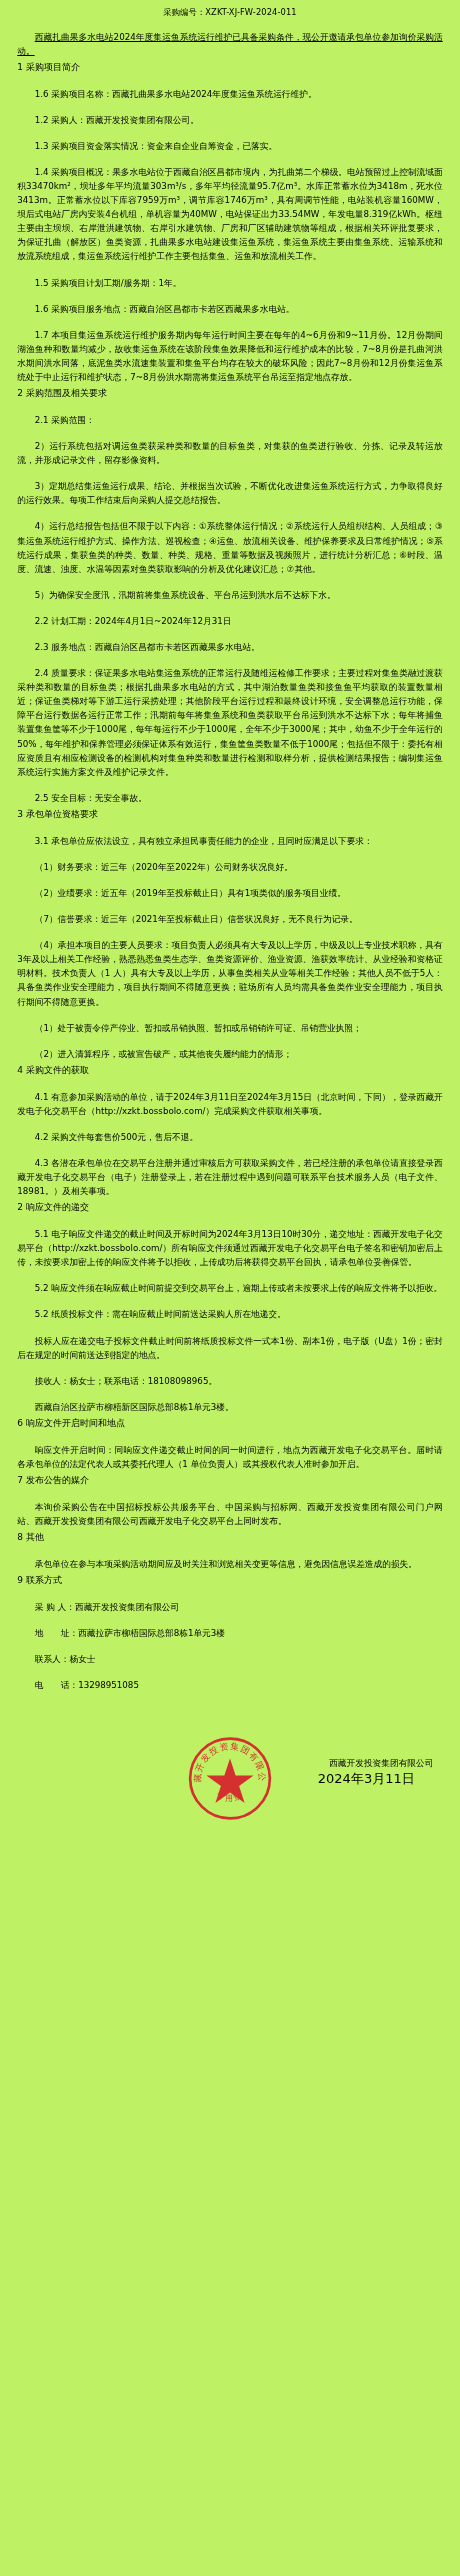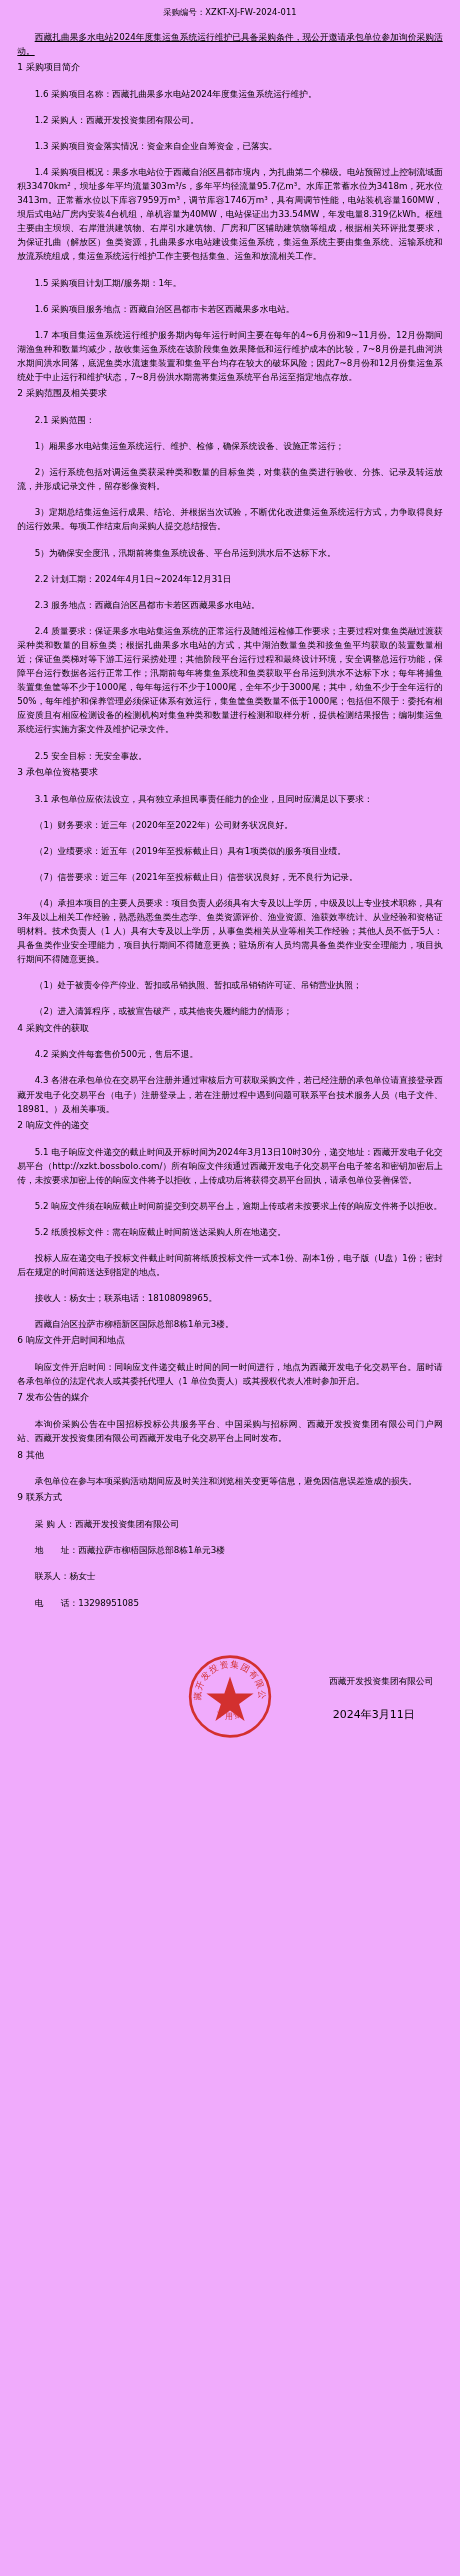--- a/index.html
+++ b/index.html
@@ -10,21 +10,21 @@
   body {
     font-family: "DejaVu Sans", "Liberation Sans", sans-serif;
     color: #000000;
   }
   .page {
     position: relative;
     width: 460px;
     min-height: 2576px;
     box-sizing: border-box;
     padding: 5.3px 17.3px 20px 17.3px;
-    background: #f0abfc;
+    background: #bef264;
   }
   .doc-number {
     text-align: center;
     font-size: 8.3px;
     letter-spacing: 0.1px;
     margin: 1.3px 0 5.3px 0;
   }
   .para {
     font-size: 8.7px;
     line-height: 1.62;
@@ -52,22 +52,22 @@
   }
   .sign-name {
     position: absolute;
     right: 9.3px;
     top: 61px;
     font-size: 8.7px;
   }
   .sign-date {
     position: absolute;
     right: 28px;
-    top: 92px;
-    font-size: 11px;
+    top: 73px;
+    font-size: 13px;
   }
   .seal {
     position: absolute;
     left: 50%;
     transform: translateX(-50%);
     top: 39px;
     width: 85px;
     height: 85px;
   }
   .seal svg { display: block; }
@@ -90,43 +90,44 @@
     <p class="para indent2">1.3 采购项目资金落实情况：资金来自企业自筹资金，已落实。</p>
     <p class="para indent2">1.4 采购项目概况：果多水电站位于西藏自治区昌都市境内，为扎曲第二个梯级。电站预留过上控制流域面积33470km²，坝址多年平均流量303m³/s，多年平均径流量95.7亿m³。水库正常蓄水位为3418m，死水位3413m。正常蓄水位以下库容7959万m³，调节库容1746万m³，具有周调节性能，电站装机容量160MW，坝后式电站厂房内安装4台机组，单机容量为40MW，电站保证出力33.54MW，年发电量8.319亿kWh。枢纽主要由主坝坝、右岸泄洪建筑物、右岸引水建筑物、厂房和厂区辅助建筑物等组成，根据相关环评批复要求，为保证扎曲（解放区）鱼类资源，扎曲果多水电站建设集运鱼系统，集运鱼系统主要由集鱼系统、运输系统和放流系统组成，集运鱼系统运行维护工作主要包括集鱼、运鱼和放流相关工作。</p>
     <p class="para indent2">1.5 采购项目计划工期/服务期：1年。</p>
     <p class="para indent2">1.6 采购项目服务地点：西藏自治区昌都市卡若区西藏果多水电站。</p>
     <p class="para indent2">1.7 本项目集运鱼系统运行维护服务期内每年运行时间主要在每年的4~6月份和9~11月份。12月份期间湖渔鱼种和数量均减少，故收集运鱼系统在该阶段集鱼效果降低和运行维护成本的比较，7~8月份是扎曲河洪水期间洪水同落，底泥鱼类水流速集装置和集鱼平台均存在较大的破坏风险；因此7~8月份和12月份集运鱼系统处于中止运行和维护状态，7~8月份洪水期需将集运鱼系统平台吊运至指定地点存放。</p>
   </div>
 
   <div>
     <div class="section-h">2 采购范围及相关要求</div>
     <p class="para indent2">2.1 采购范围：</p>
-    <p class="para indent2">1）厢果多水电站集运鱼系统运行、维护、检修，确保系统设备、设施正常运行；</p>
     <p class="para indent2">2）运行系统包括对调运鱼类获采种类和数量的目标鱼类，对集获的鱼类进行验收、分拣、记录及转运放流，并形成记录文件，留存影像资料。</p>
     <p class="para indent2">3）定期总结集运鱼运行成果、结论、并根据当次试验，不断优化改进集运鱼系统运行方式，力争取得良好的运行效果。每项工作结束后向采购人提交总结报告。</p>
+    <p class="para indent2">4）运行总结报告包括但不限于以下内容：①系统整体运行情况；②系统运行人员组织结构、人员组成；③集运鱼系统运行维护方式、操作方法、巡视检查；④运鱼、放流相关设备、维护保养要求及日常维护情况；⑤系统运行成果，集获鱼类的种类、数量、种类、规格、重量等数据及视频照片，进行统计分析汇总；⑥时段、温度、流速、浊度、水温等因素对鱼类获取影响的分析及优化建议汇总；⑦其他。</p>
     <p class="para indent2">5）为确保安全度汛，汛期前将集鱼系统设备、平台吊运到洪水后不达标下水。</p>
     <p class="para indent2">2.2 计划工期：2024年4月1日~2024年12月31日</p>
     <p class="para indent2">2.3 服务地点：西藏自治区昌都市卡若区西藏果多水电站。</p>
     <p class="para indent2">2.4 质量要求：保证果多水电站集运鱼系统的正常运行及随维运检修工作要求；主要过程对集鱼类融过渡获采种类和数量的目标鱼类；根据扎曲果多水电站的方式，其中湖泊数量鱼类和接鱼鱼平均获取的装置数量相近；保证鱼类梯对等下游工运行采捞处理；其他阶段平台运行过程和最终设计环境，安全调整总运行功能，保障平台运行数据各运行正常工作；汛期前每年将集鱼系统和鱼类获取平台吊运到洪水不达标下水；每年将捕鱼装置集鱼筐等不少于1000尾，每年每运行不少于1000尾，全年不少于3000尾；其中，幼鱼不少于全年运行的50%，每年维护和保养管理必须保证体系有效运行，集鱼筐鱼类数量不低于1000尾；包括但不限于：委托有相应资质且有相应检测设备的检测机构对集鱼种类和数量进行检测和取样分析，提供检测结果报告；编制集运鱼系统运行实施方案文件及维护记录文件。</p>
     <p class="para indent2">2.5 安全目标：无安全事故。</p>
   </div>
 
   <div>
     <div class="section-h">3 承包单位资格要求</div>
     <p class="para indent2">3.1 承包单位应依法设立，具有独立承担民事责任能力的企业，且同时应满足以下要求：</p>
     <p class="para indent2">（1）财务要求：近三年（2020年至2022年）公司财务状况良好。</p>
     <p class="para indent2">（2）业绩要求：近五年（2019年至投标截止日）具有1项类似的服务项目业绩。</p>
     <p class="para indent2">（7）信誉要求：近三年（2021年至投标截止日）信誉状况良好，无不良行为记录。</p>
     <p class="para indent2">（4）承担本项目的主要人员要求：项目负责人必须具有大专及以上学历，中级及以上专业技术职称，具有3年及以上相关工作经验，熟悉熟悉鱼类生态学、鱼类资源评价、渔业资源、渔获效率统计、从业经验和资格证明材料。技术负责人（1 人）具有大专及以上学历，从事鱼类相关从业等相关工作经验；其他人员不低于5人：具备鱼类作业安全理能力，项目执行期间不得随意更换；驻场所有人员均需具备鱼类作业安全理能力，项目执行期间不得随意更换。</p>
     <p class="para indent2">（1）处于被责令停产停业、暂扣或吊销执照、暂扣或吊销销许可证、吊销营业执照；</p>
     <p class="para indent2">（2）进入清算程序，或被宣告破产，或其他丧失履约能力的情形；</p>
   </div>
 
   <div>
     <div class="section-h">4 采购文件的获取</div>
+    <p class="para indent2">4.1 有意参加采购活动的单位，请于2024年3月11日至2024年3月15日（北京时间，下同），登录西藏开发电子化交易平台（http://xzkt.bossbolo.com/）完成采购文件获取相关事项。</p>
     <p class="para indent2">4.2 采购文件每套售价500元，售后不退。</p>
     <p class="para indent2">4.3 各潜在承包单位在交易平台注册并通过审核后方可获取采购文件，若已经注册的承包单位请直接登录西藏开发电子化交易平台（电子）注册登录上，若在注册过程中遇到问题可联系平台技术服务人员（电子文件、18981。）及相关事项。</p>
   </div>
 
   <div>
     <div class="section-h">2 响应文件的递交</div>
     <p class="para indent2">5.1 电子响应文件递交的截止时间及开标时间为2024年3月13日10时30分，递交地址：西藏开发电子化交易平台（http://xzkt.bossbolo.com/）所有响应文件须通过西藏开发电子化交易平台电子签名和密钥加密后上传，未按要求加密上传的响应文件将予以拒收，上传成功后将获得交易平台回执，请承包单位妥善保管。</p>
     <p class="para indent2">5.2 响应文件须在响应截止时间前提交到交易平台上，逾期上传或者未按要求上传的响应文件将予以拒收。</p>
     <p class="para indent2">5.2 纸质投标文件：需在响应截止时间前送达采购人所在地递交。</p>
     <p class="para indent2">投标人应在递交电子投标文件截止时间前将纸质投标文件一式本1份、副本1份，电子版（U盘）1份；密封后在规定的时间前送达到指定的地点。</p>

